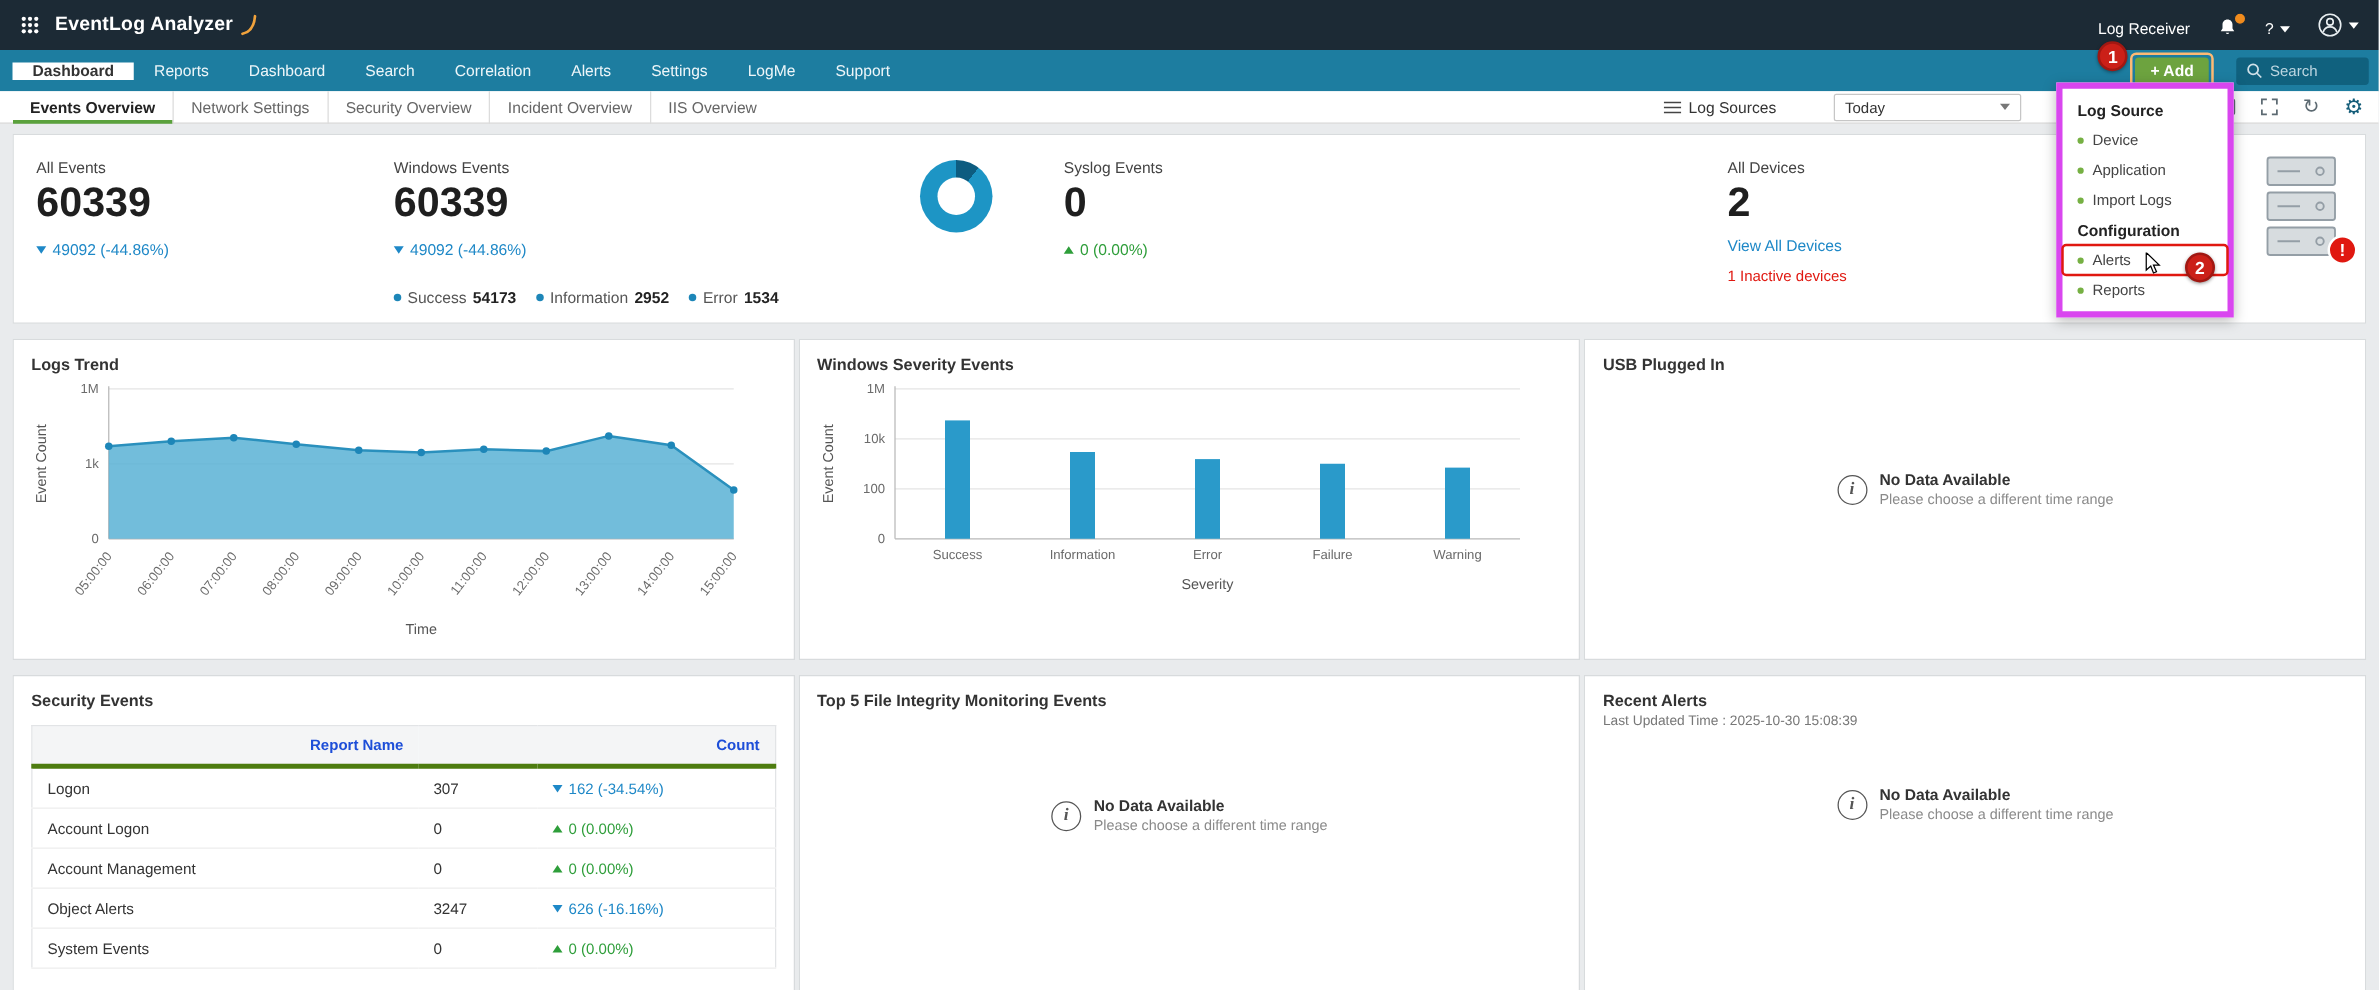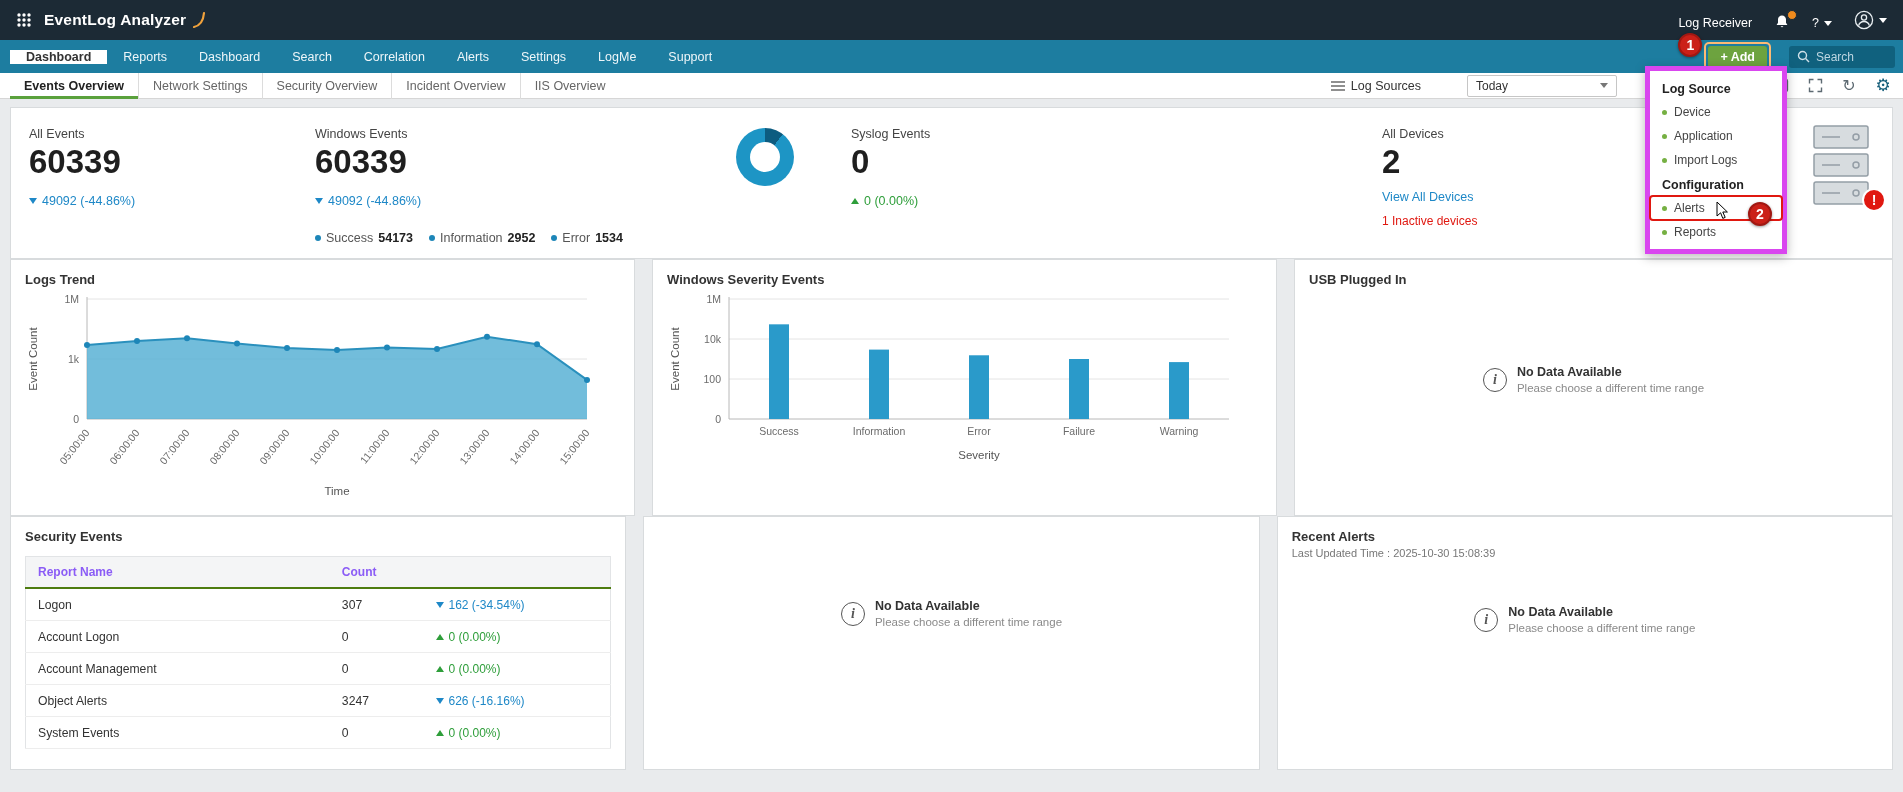--- a/index.html
+++ b/index.html
@@ -50,21 +50,21 @@
 .menu-item.highlight{outline:2px solid #e01810;outline-offset:-1px;border-radius:3px}
 .cursor-svg{position:absolute;left:66px;top:6px}
 .step-marker{position:absolute;width:24px;height:24px;border-radius:50%;background:#cb2018;border:2px solid #a11812;color:#fff;font-weight:700;font-size:14px;display:flex;align-items:center;justify-content:center;box-shadow:0 1px 3px rgba(0,0,0,.4);z-index:60}
 .m1{left:-28px;top:-11px}
 .m2{right:10px;top:6px}
 
 
 .content{padding:0 10px}
 .panel{background:#fff;border:1px solid #d8dbdd}
 .stats{position:relative;height:152px;margin-top:8px}
-.row{display:grid;grid-template-columns:1fr 1fr 1fr;gap:17px;margin-top:0}
+.row{display:grid;grid-template-columns:1fr 1fr 1fr;gap:3px;margin-top:12px}
 .row .panel{padding:12px 14px}
 .charts-row .panel{height:257px}
 .bottom-row .panel{height:254px}
 .panel-title{font-size:13px;font-weight:700;color:#333}
 
 
 .stat{position:absolute;top:19px}
 .stat-label{font-size:12.5px;color:#444}
 .stat-value{font-size:33px;font-weight:600;color:#1f1f1f;line-height:1.15;margin:2px 0 9px}
 .delta{font-size:12.5px;display:inline-flex;align-items:center;gap:5px;white-space:nowrap}
@@ -96,21 +96,21 @@
 .fim-nd{margin-top:70px}
 .recent-nd{margin-top:46px}
 .info-icon{width:24px;height:24px;border:1.5px solid #555;border-radius:50%;display:flex;align-items:center;justify-content:center;color:#555;flex:none}
 .info-icon::after{content:"i";font-family:"Liberation Serif",serif;font-style:italic;font-weight:700;font-size:14px}
 .nd-title{font-size:12.5px;font-weight:700;color:#333}
 .nd-sub{font-size:11.5px;color:#8a8a8a;margin-top:3px}
 .last-updated{font-size:11px;color:#777;margin-top:3px}
 
 
 .sec-table{width:100%;border-collapse:collapse;margin-top:12px;border:1px solid #e2e4e6}
-.sec-table th{background:#f4f5f6;text-align:left;font-size:12px;color:#8b5cf6;padding:8px 12px;border-bottom:2px solid #4d7c0f;font-weight:700}
+.sec-table th{background:#f4f5f6;text-align:right;font-size:12px;color:#1d4ed8;padding:8px 12px;border-bottom:4px solid #4d7c0f;font-weight:700}
 .sec-table td{font-size:12.2px;color:#333;padding:8px 12px;border-bottom:1px solid #ededed}
 .sec-table td.cnt{width:16%}
 .sec-table th.name,.sec-table td.name{width:52%}
 </style>
 </head>
 <body>
 
 <header class="topbar">
   <div class="tb-left">
     <span class="waffle">
@@ -455,20 +455,21 @@
             <td><span class="delta sm up">
                   <i class="tri"></i>
                   <span>0 (0.00%)</span>
                 </span></td>
           </tr>
         </tbody>
       </table>
     </div>
 
     <div class="panel">
+      <div class="panel-title">Top 5 File Integrity Monitoring Events</div>
       <div class="nodata fim-nd">
         <span class="info-icon"></span>
         <div>
           <div class="nd-title">No Data Available</div>
           <div class="nd-sub">Please choose a different time range</div>
         </div>
       </div>
     </div>
 
     <div class="panel">

